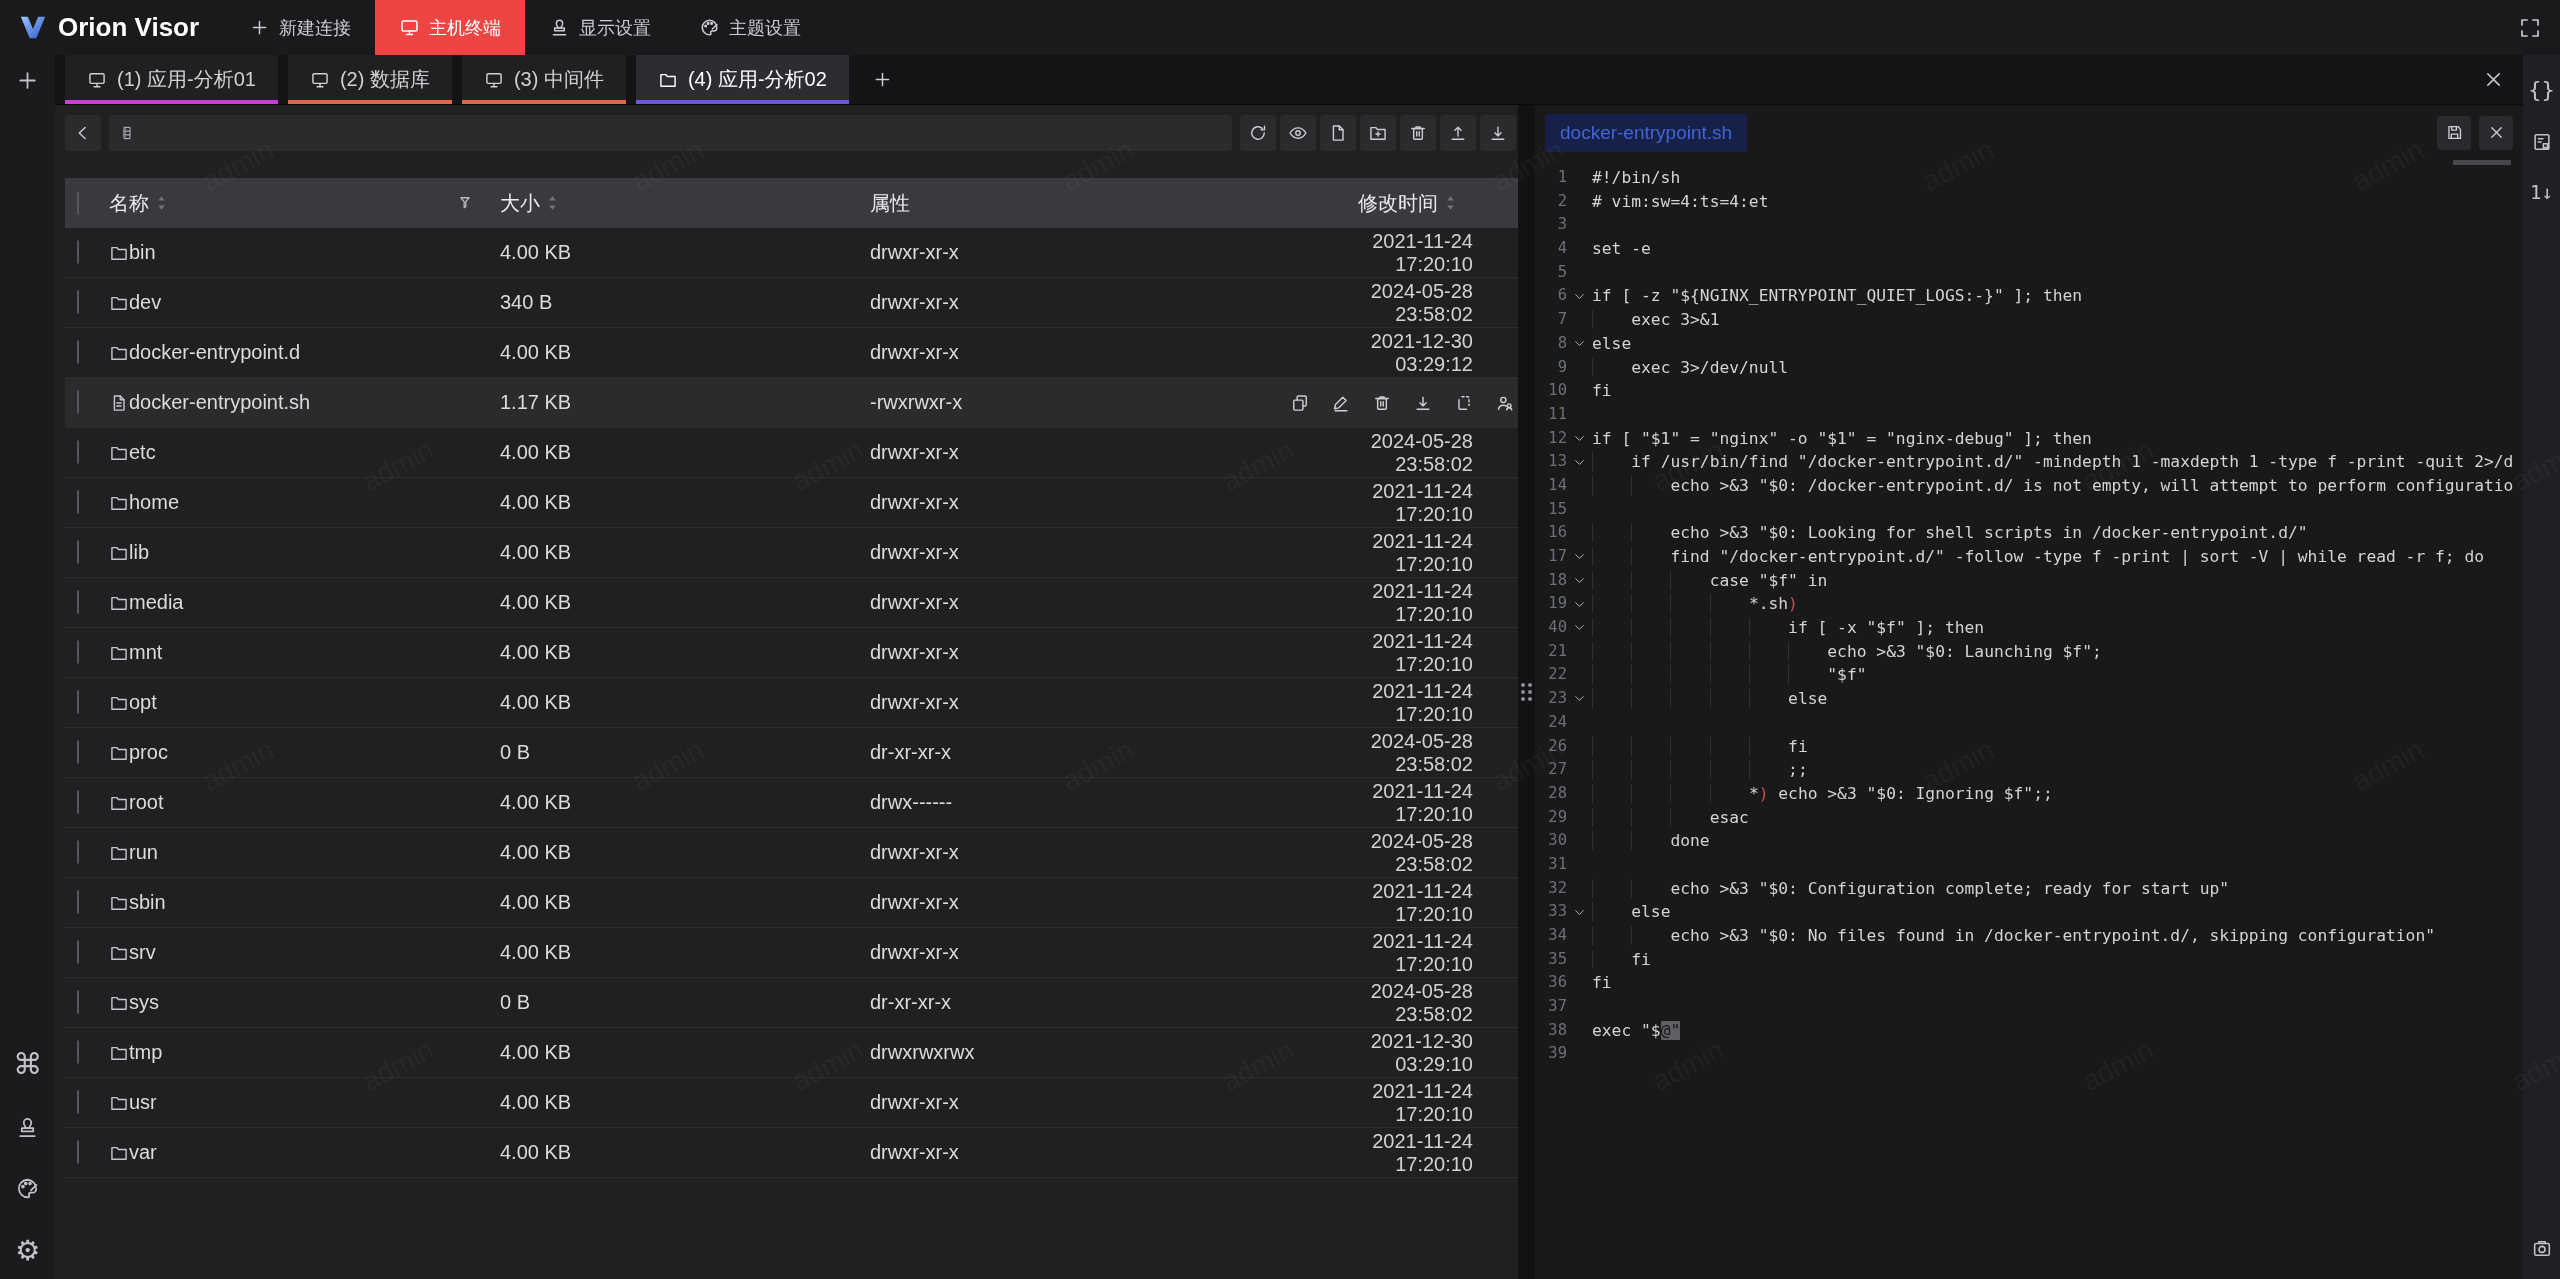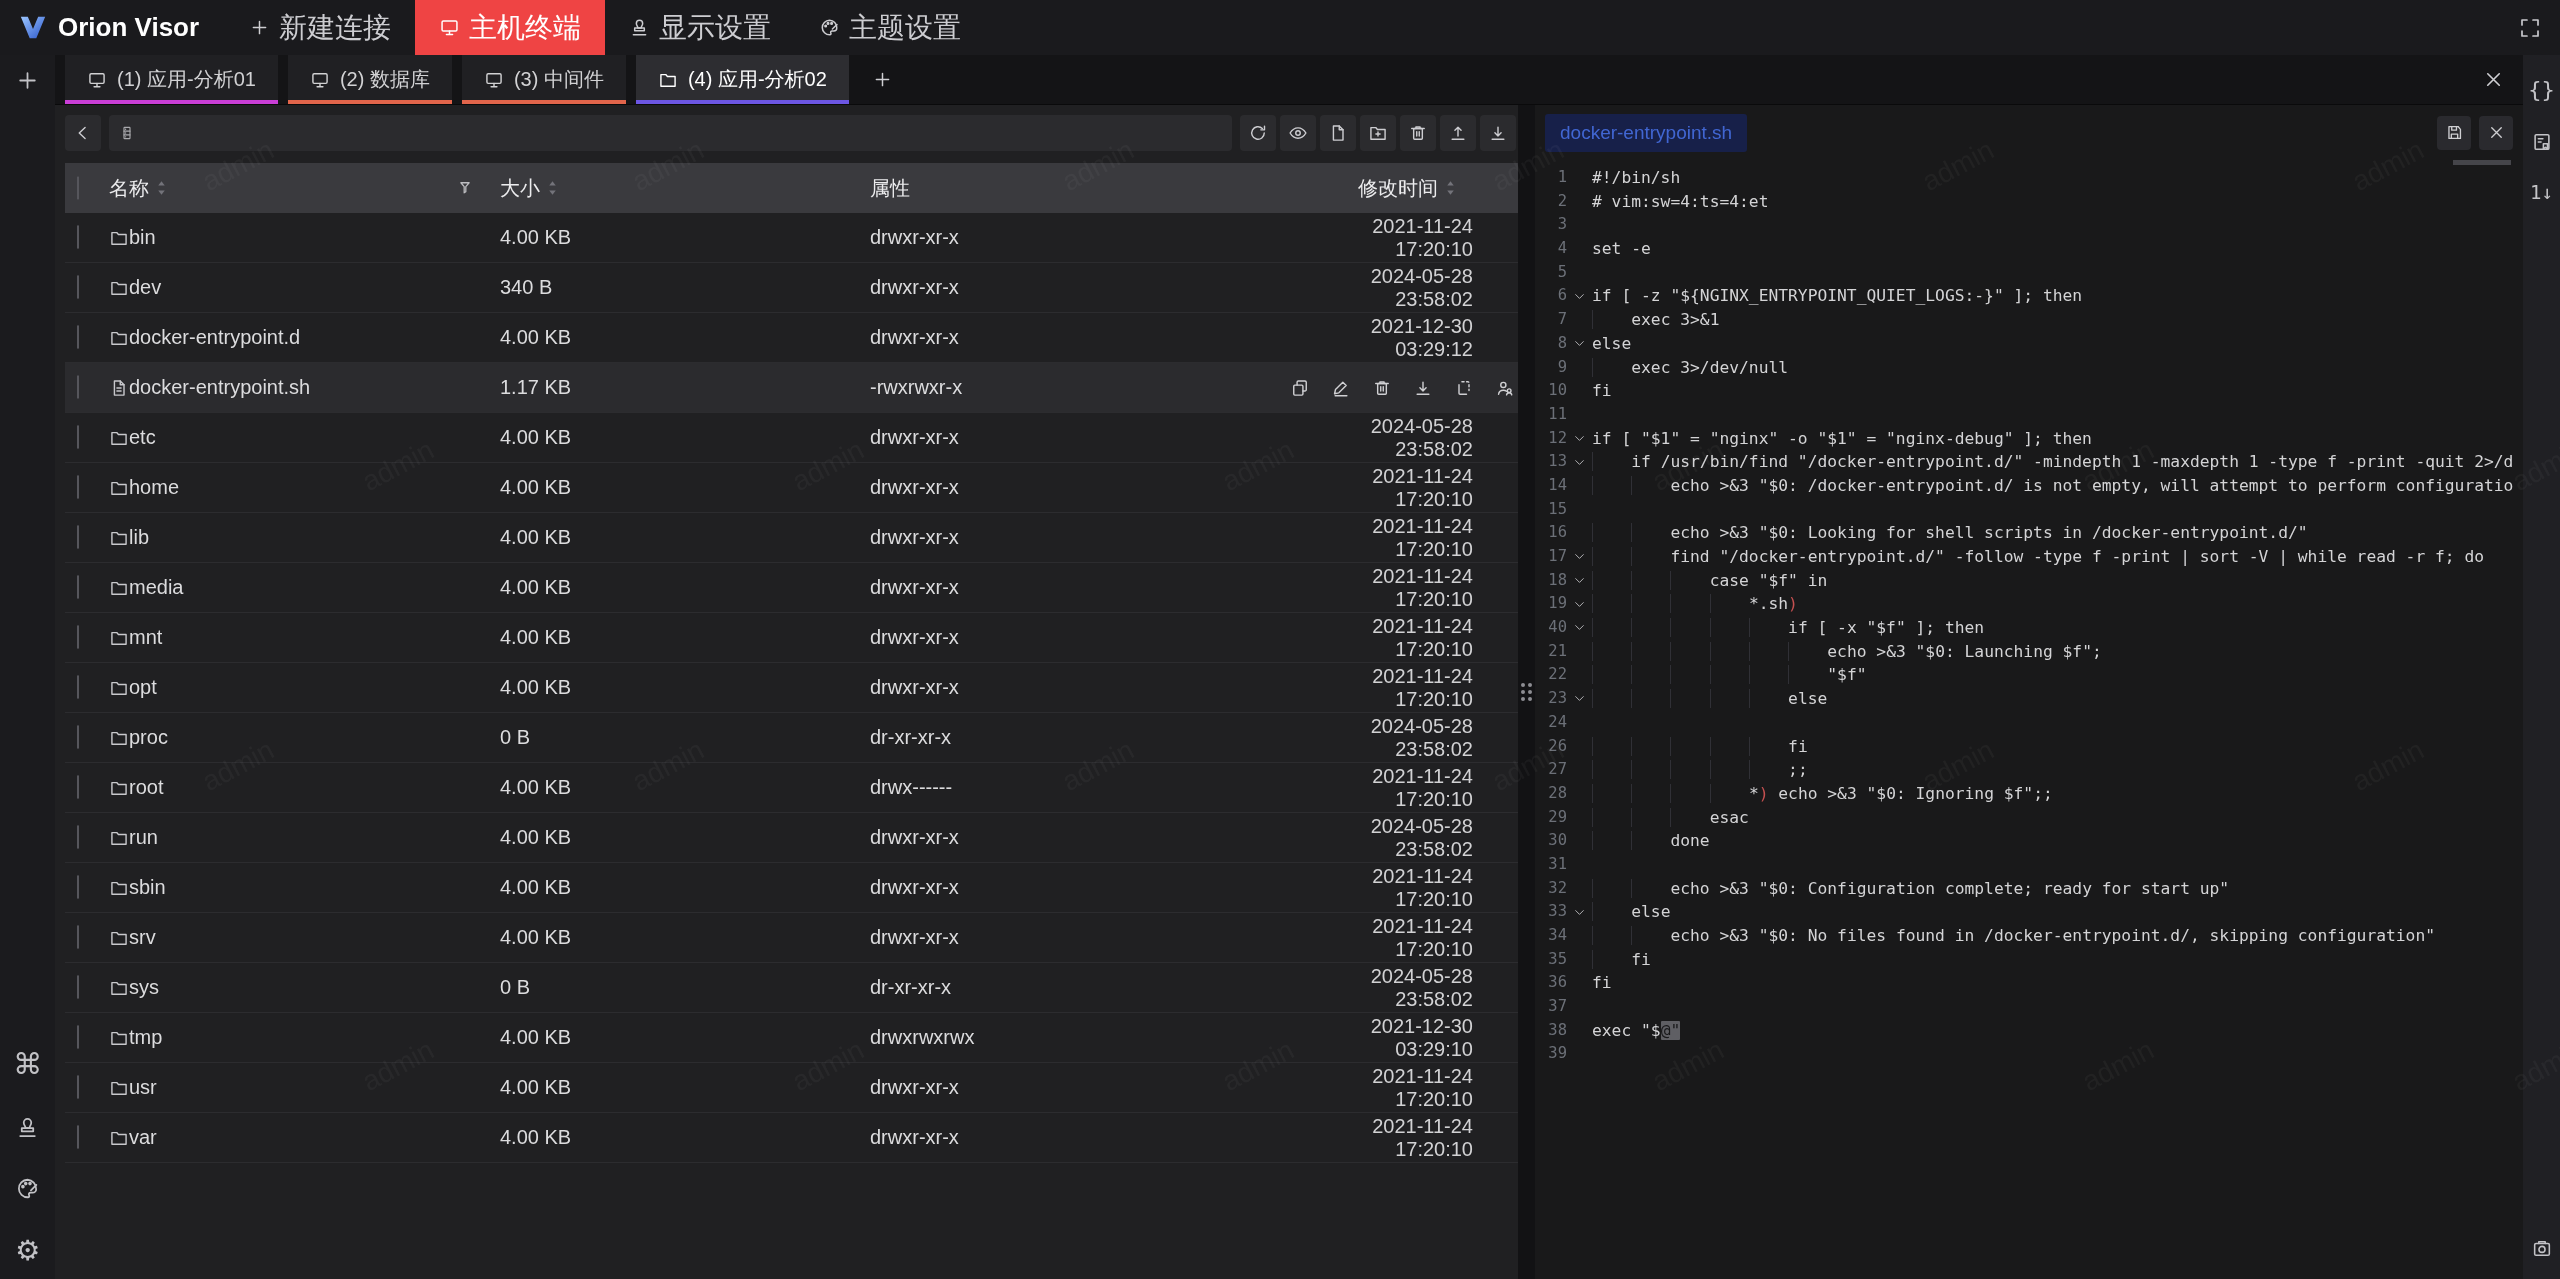--- a/index.html
+++ b/index.html
@@ -5,21 +5,21 @@
   *{box-sizing:border-box}
   html,body{margin:0;padding:0}
   body{width:2560px;height:1279px;overflow:hidden;background:#161618;
        font-family:"Liberation Sans","DejaVu Sans",sans-serif;color:#d6d6d8;-webkit-font-smoothing:antialiased}
   #app{width:2560px;height:1279px;display:flex;flex-direction:column;position:relative}
 
   
   .topbar{height:55px;background:#1a1a1d;display:flex;align-items:stretch;flex:none}
   .brand{display:flex;align-items:center;gap:10px;padding:0 26px 0 18px;font-size:26px;font-weight:bold;color:#fff}
   .menu{display:flex;align-items:stretch}
-  .menu-item{display:flex;align-items:center;gap:9px;padding:0 24px;font-size:28px;color:#cdcdd1;cursor:pointer}
+  .menu-item{display:flex;align-items:center;gap:9px;padding:0 24px;font-size:18px;color:#cdcdd1;cursor:pointer}
   .menu-item.active{background:#ef4444;color:#fff}
   .ic{display:inline-flex;align-items:center;justify-content:center}
   .ic svg{display:block}
   .ic20 svg{width:21px;height:21px}
   .topbar-right{margin-left:auto;display:flex;align-items:center;padding-right:18px}
   .fs-btn{color:#c9c9cd;cursor:pointer}
   .fs-btn svg{width:24px;height:24px}
 
   
   .main{flex:1;display:flex;min-height:0}
@@ -52,21 +52,21 @@
   .files{width:1463px;flex:none;background:#202022;padding-left:10px;display:flex;flex-direction:column}
   .toolbar{height:55px;flex:none;display:flex;align-items:center;gap:8px;padding-right:2px}
   .tbtn{width:36px;height:36px;background:#2b2b2e;border-radius:4px;display:flex;align-items:center;justify-content:center;color:#cdcdd1;cursor:pointer;flex:none}
   .tbtn svg{width:20px;height:20px}
   .path-input{flex:1;height:36px;background:#2b2b2e;border-radius:4px;display:flex;align-items:center;padding:0 10px;gap:8px;color:#a9a9ad;cursor:text}
   .path-input svg{width:16px;height:16px}
   .path-value{font-size:18px;color:#d6d6d8}
   .tool-group{display:flex;gap:4px}
 
   
-  .table{margin-top:3px;flex:1;overflow:hidden}
+  .table{margin-top:18px;flex:1;overflow:hidden}
   .grid-row{display:grid;grid-template-columns:44px 391px 370px 420px 1fr;align-items:center}
   .thead{height:50px;background:#3a3a3e;font-size:20px;color:#ececee}
   .th{display:flex;align-items:center;gap:7px}
   .th-name{padding-right:26px}
   .th-name .filter{margin-left:auto;color:#bdbdc1}
   .th-name .filter svg{width:18px;height:18px}
   .caret svg{width:11px;height:18px;display:block}
   .th-time{justify-content:flex-end;padding-right:62px}
   .row{height:50px;border-bottom:1px solid #2c2c2f;font-size:20px;color:#dcdcde;cursor:default}
   .row.selected{background:#2b2b2e}

